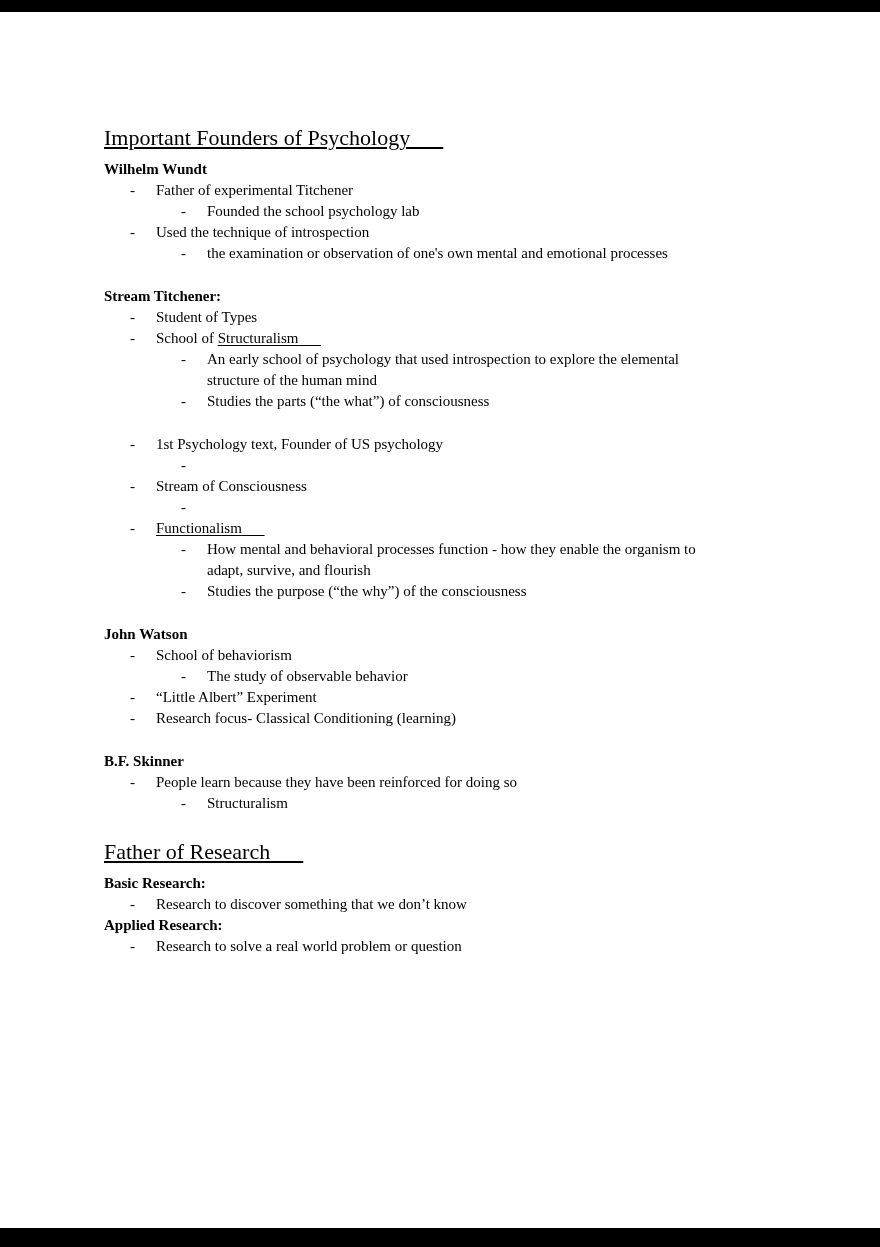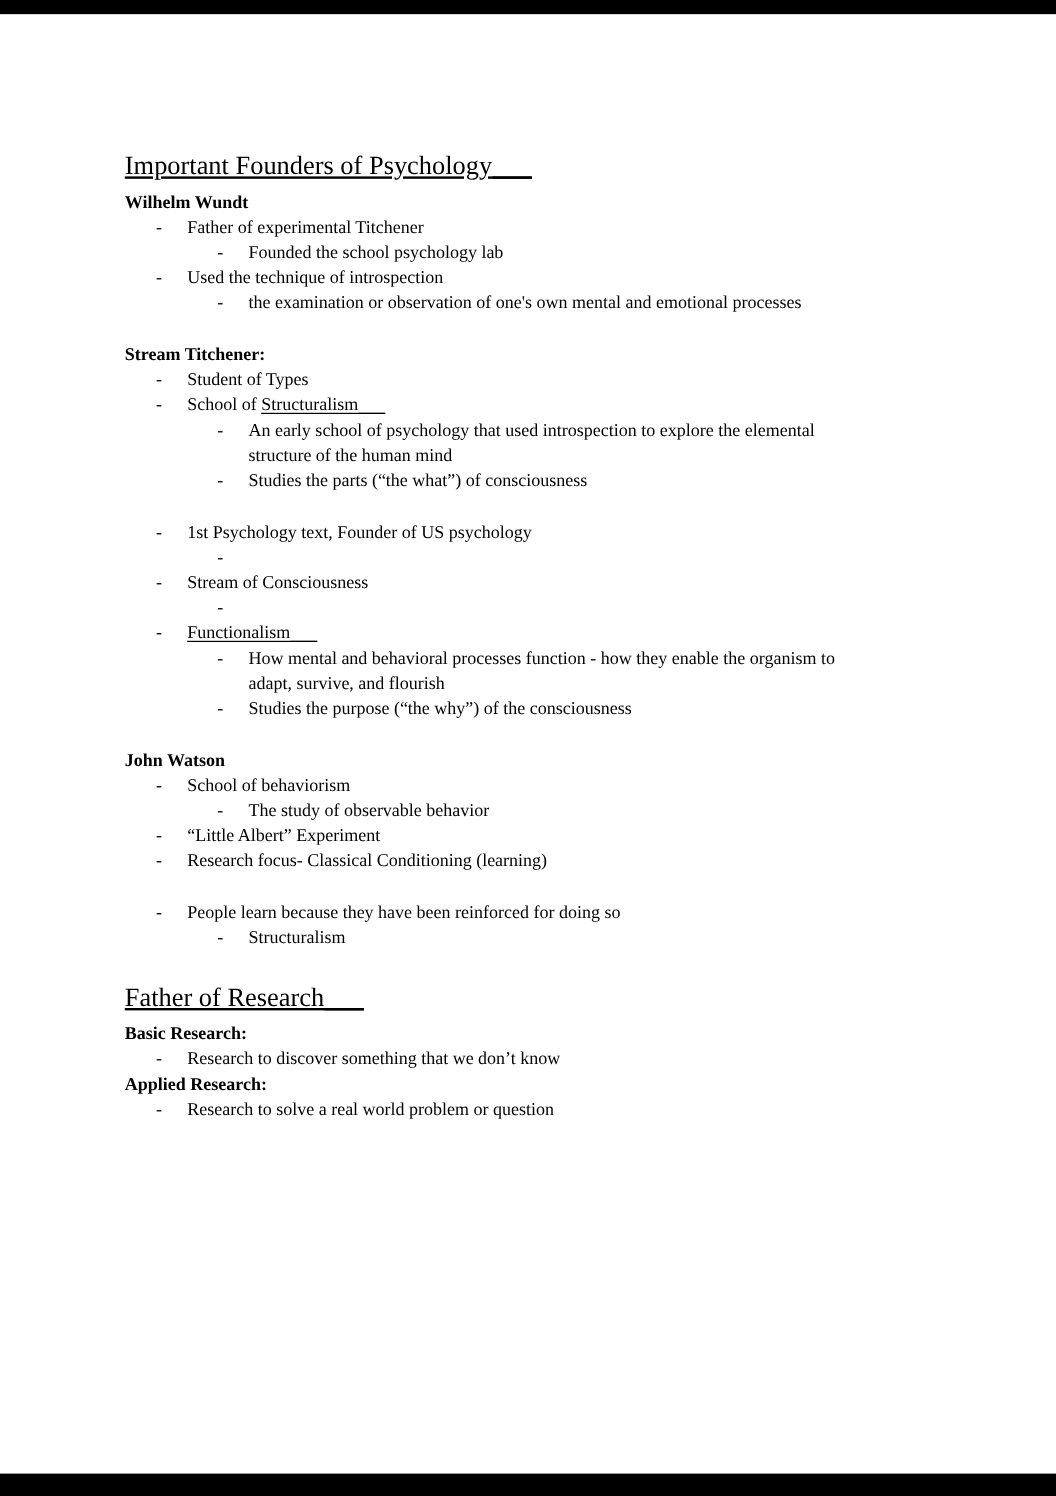--- a/index.html
+++ b/index.html
@@ -130,20 +130,21 @@
         <div class="item l1">
           <span class="dash">-</span>
           <span class="text"><span>“Little Albert” Experiment</span></span>
         </div>
         <div class="item l1">
           <span class="dash">-</span>
           <span class="text"><span>Research focus- Classical Conditioning (learning)</span></span>
         </div>
       </div>
       <div class="block gap">
+        <p class="title">B.F. Skinner</p>
         <div class="item l1">
           <span class="dash">-</span>
           <span class="text"><span>People learn because they have been reinforced for doing so</span></span>
         </div>
         <div class="item l2">
           <span class="dash">-</span>
           <span class="text"><span>Structuralism</span></span>
         </div>
       </div>
       <h2 class="section-heading"><span class="underlined tail">Father of Research</span></h2>

